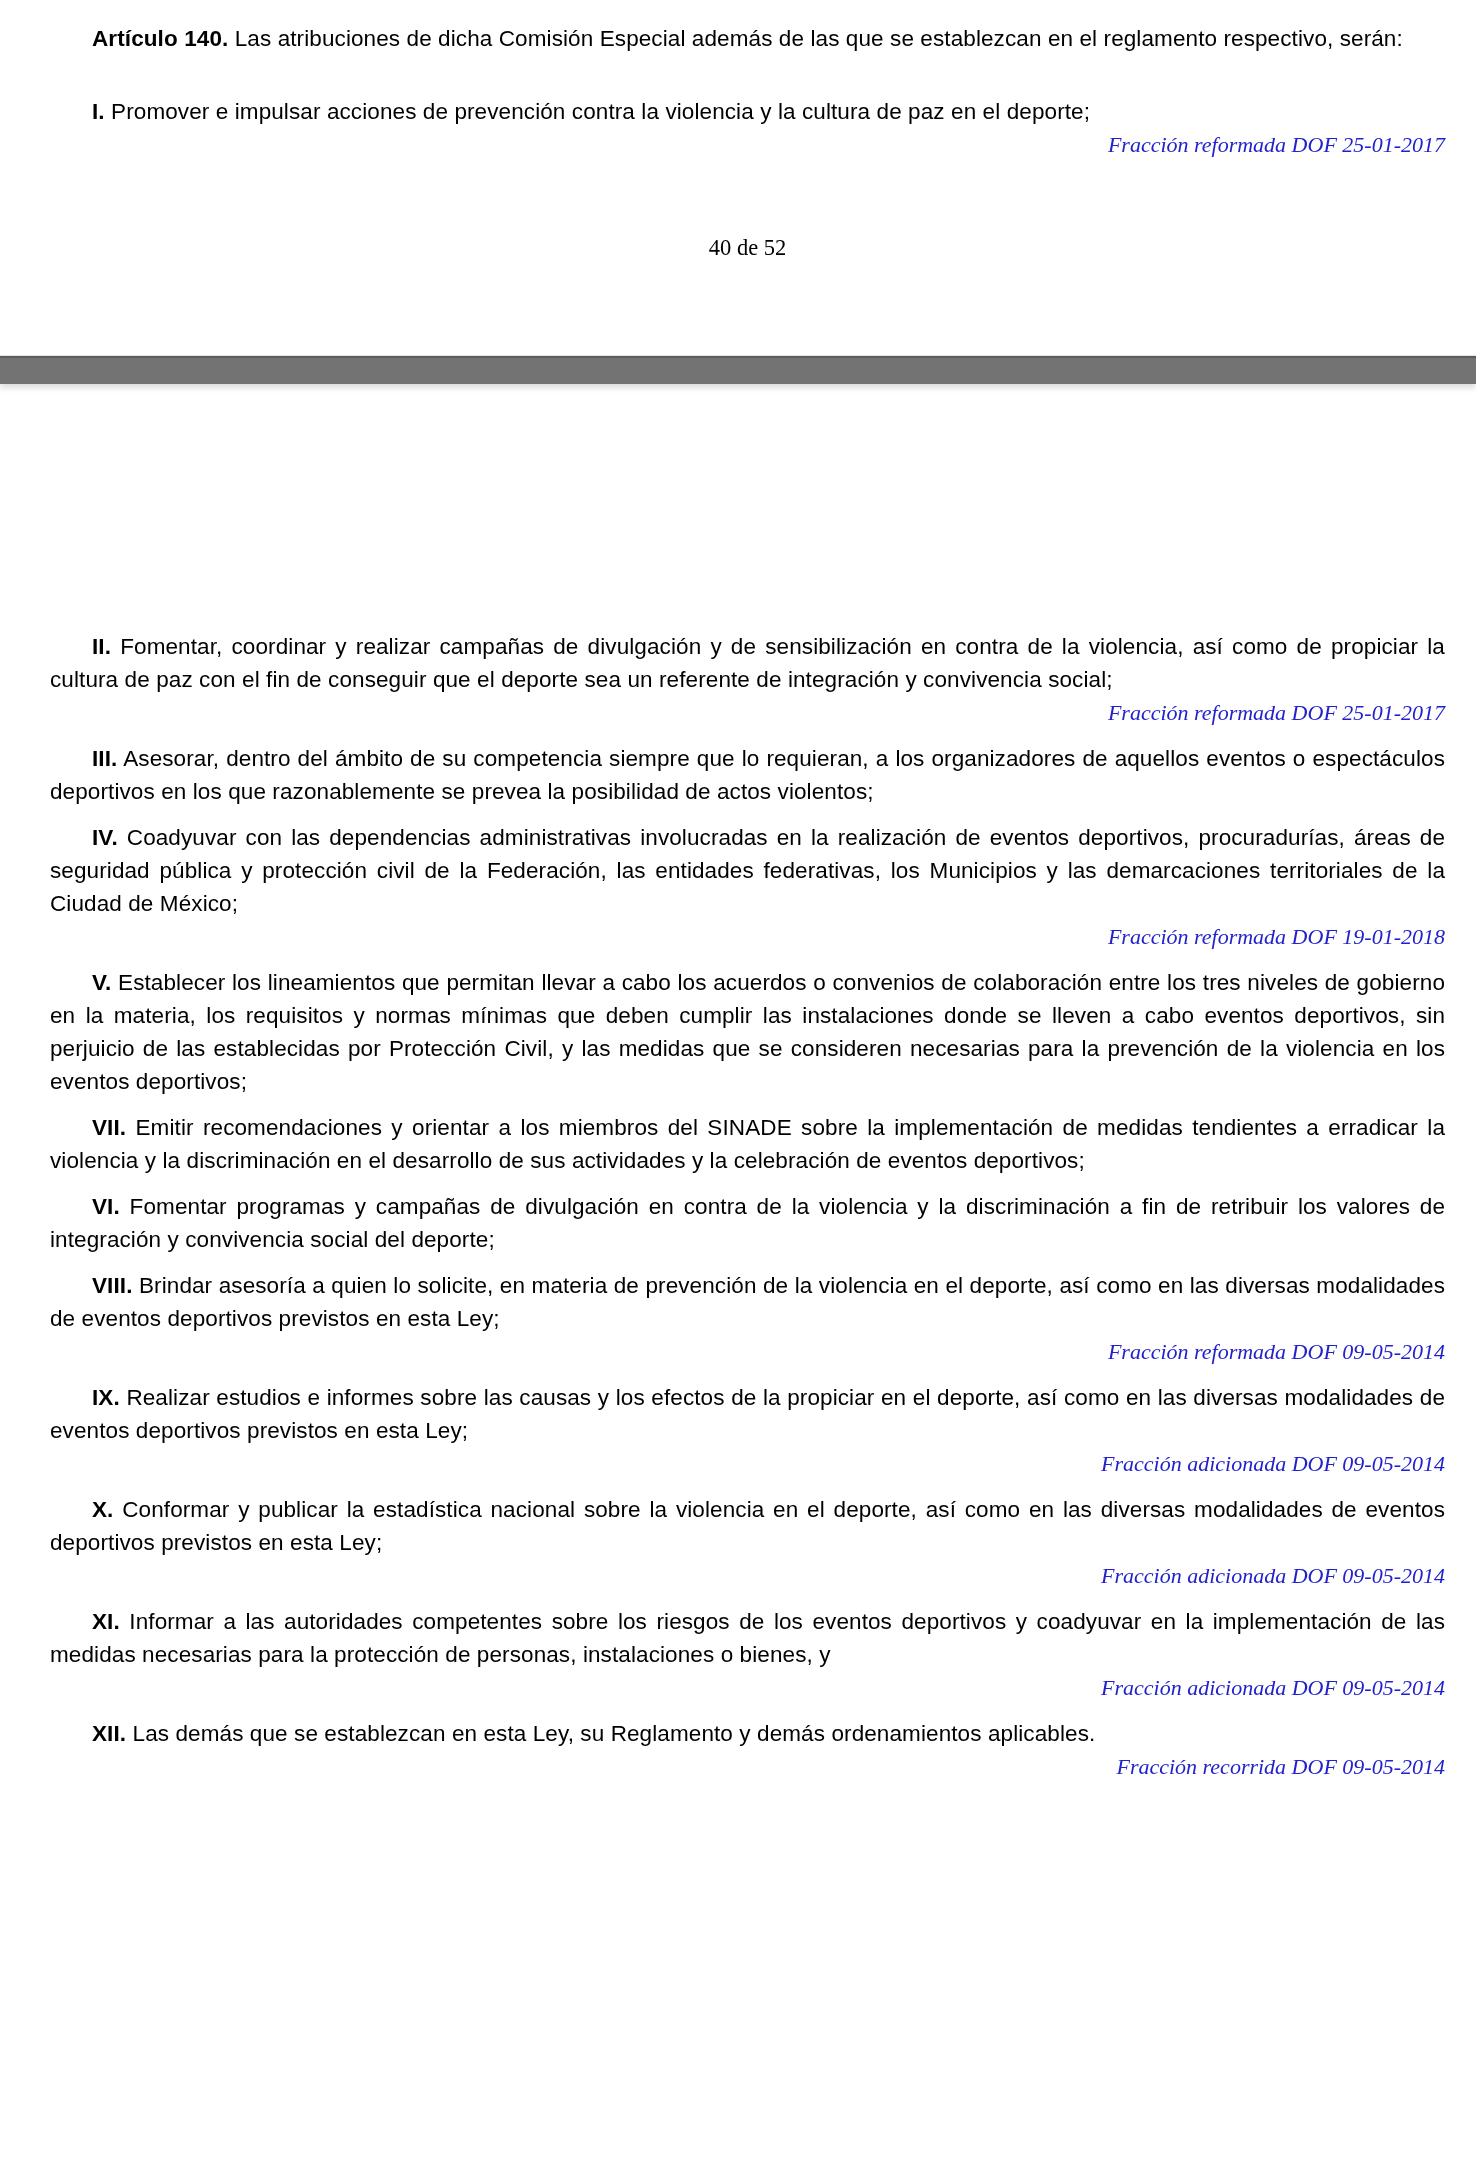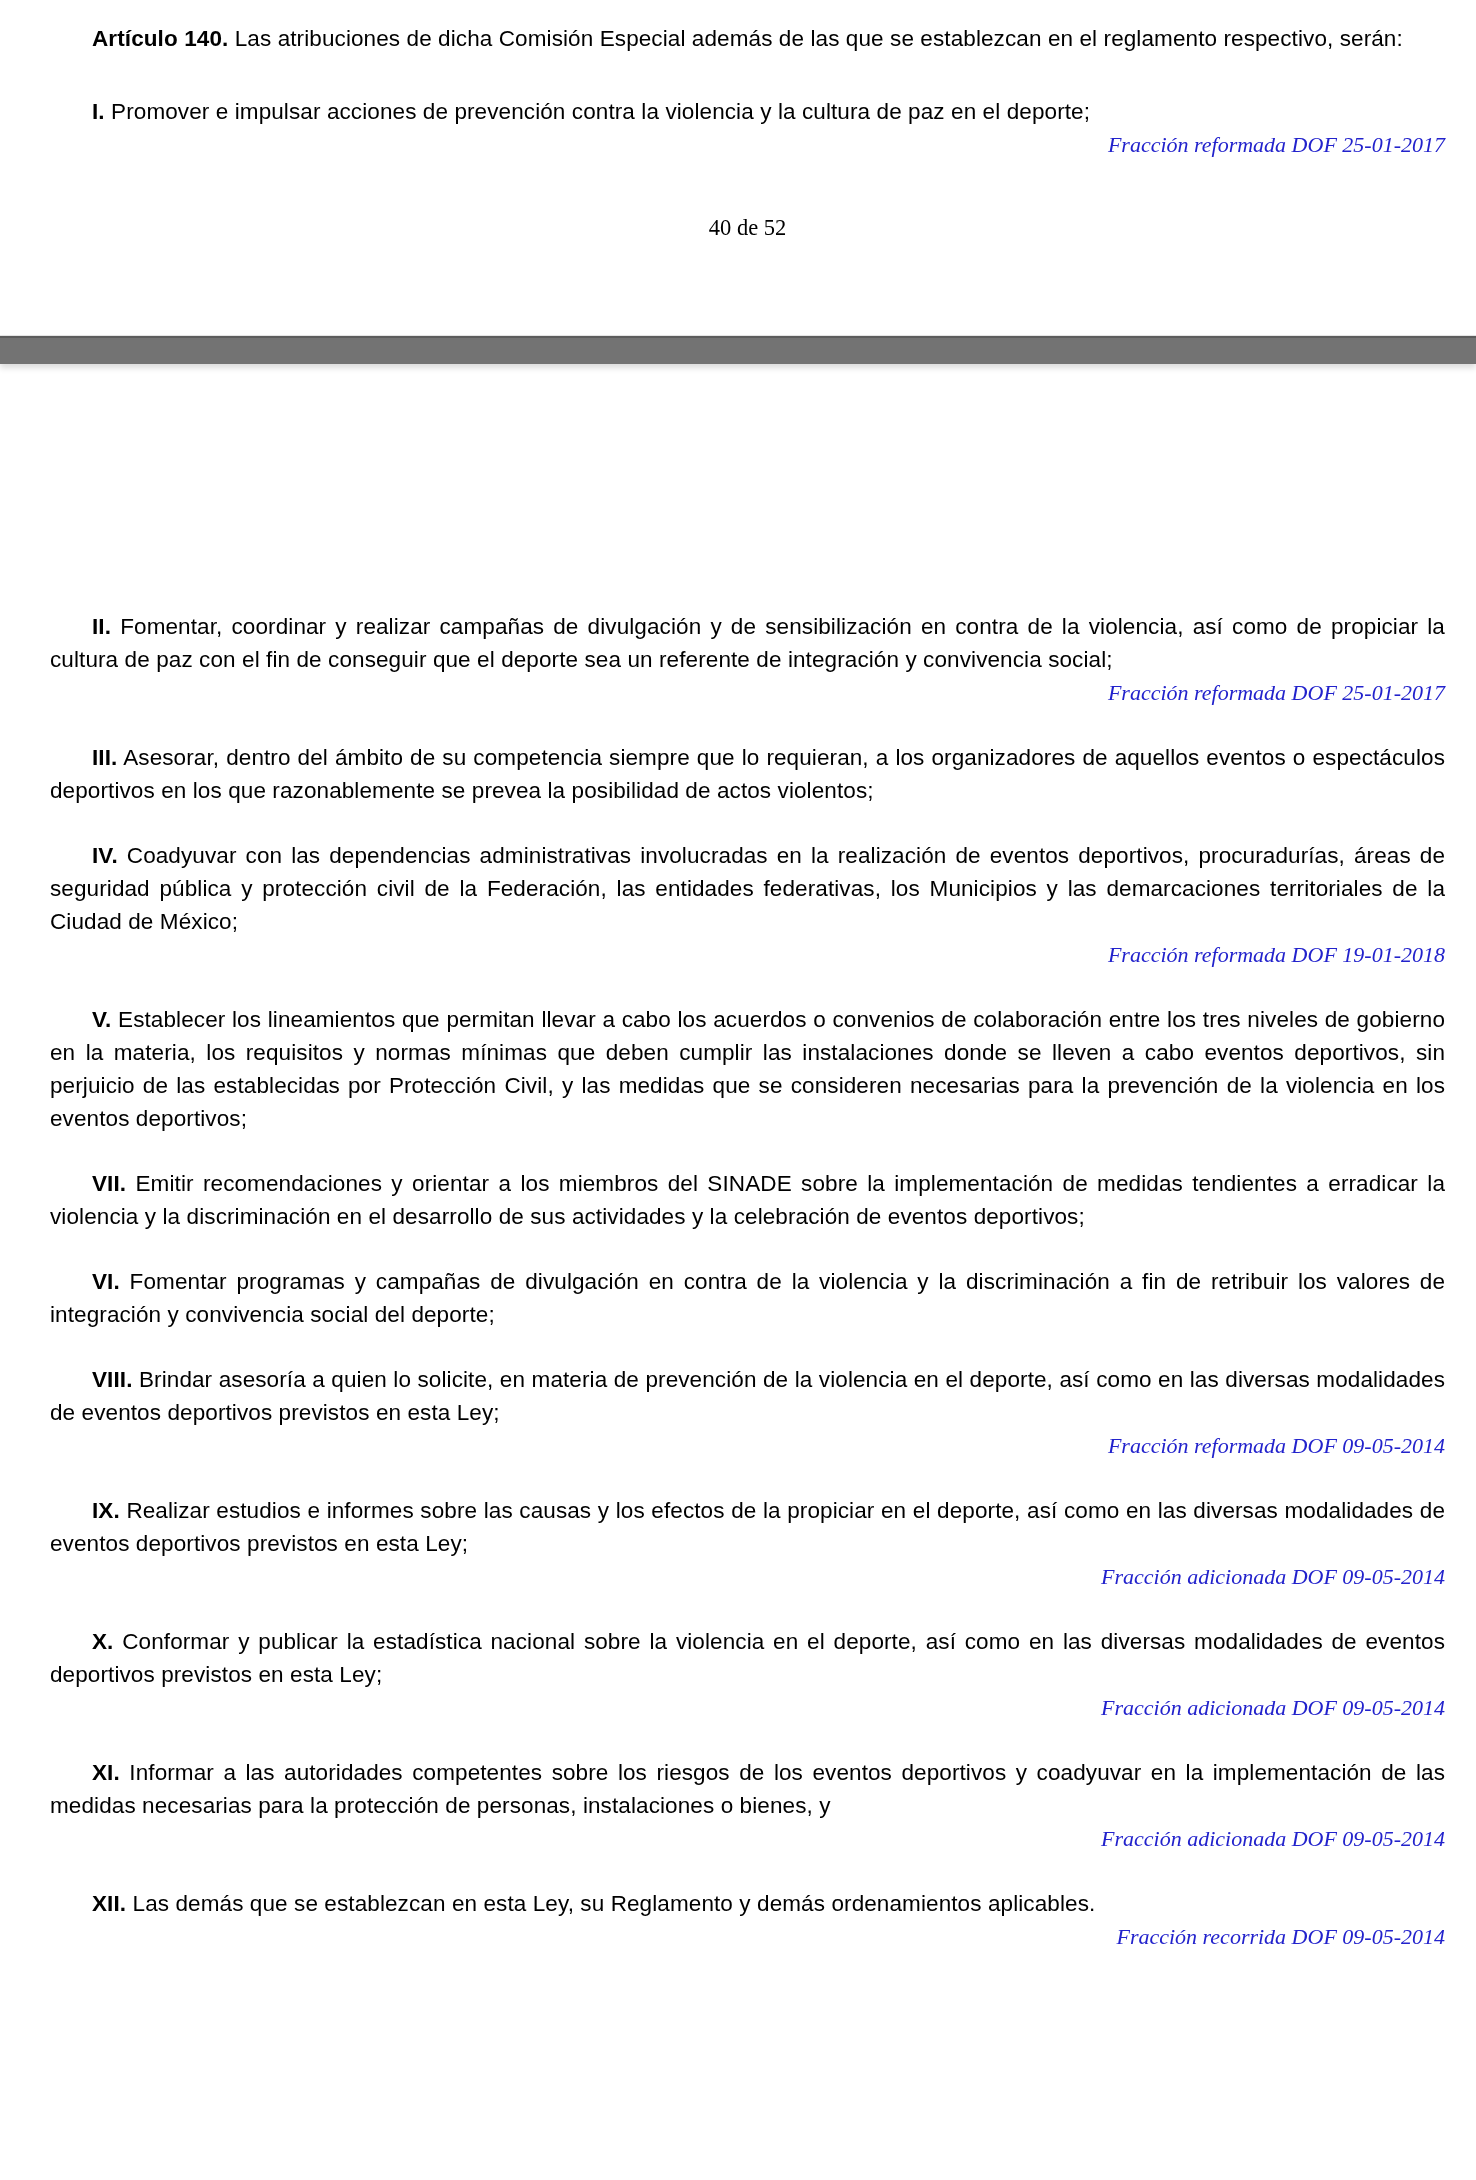--- a/index.html
+++ b/index.html
@@ -20,31 +20,31 @@
     letter-spacing:0.1px;
   }
   .bold{font-weight:bold;}
   .annotation{
     margin:0;font-family:"Liberation Serif", serif;font-style:italic;
     font-size:22px;line-height:33px;text-align:right;color:var(--blue);
   }
   .page-top{padding-top:22px;}
   .frac-first{margin-top:40px;}
   .footer{
-    margin-top:50px;font-family:"Liberation Serif", serif;
+    margin-top:70px;font-family:"Liberation Serif", serif;
     font-size:22.5px;line-height:33px;text-align:center;color:var(--ink);
   }
   .page-separator{
     margin-top:92px;height:26px;background:var(--bar);
     border-top:2px solid #5c5c5c;
     box-shadow:0 4px 6px rgba(0,0,0,0.14), 0 -1px 0 #e6e6e6;
     width:1476px;
   }
   .page-two{padding-top:246px;}
-  .block + .block{margin-top:32px;}
+  .block + .block{margin-top:13px;}
 </style>
 </head>
 <body>
 
 <div class="doc">
 
   <section class="page page-top">
     <p class="para">
       <span class="bold">Artículo 140.</span>
       <span>Las atribuciones de dicha Comisión Especial además de las que se establezcan en el reglamento respectivo, serán:</span>

